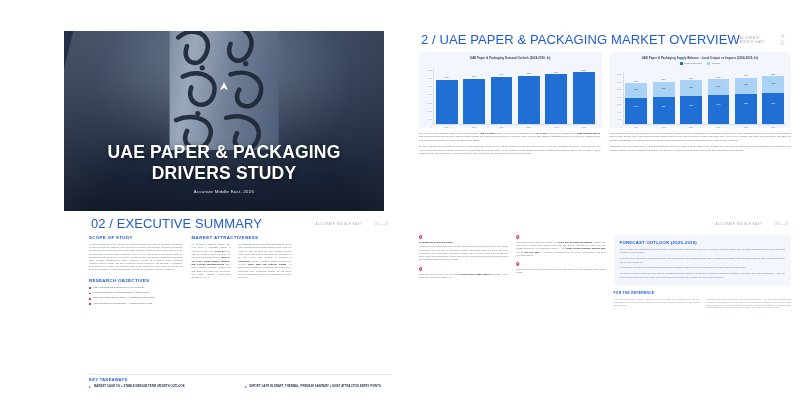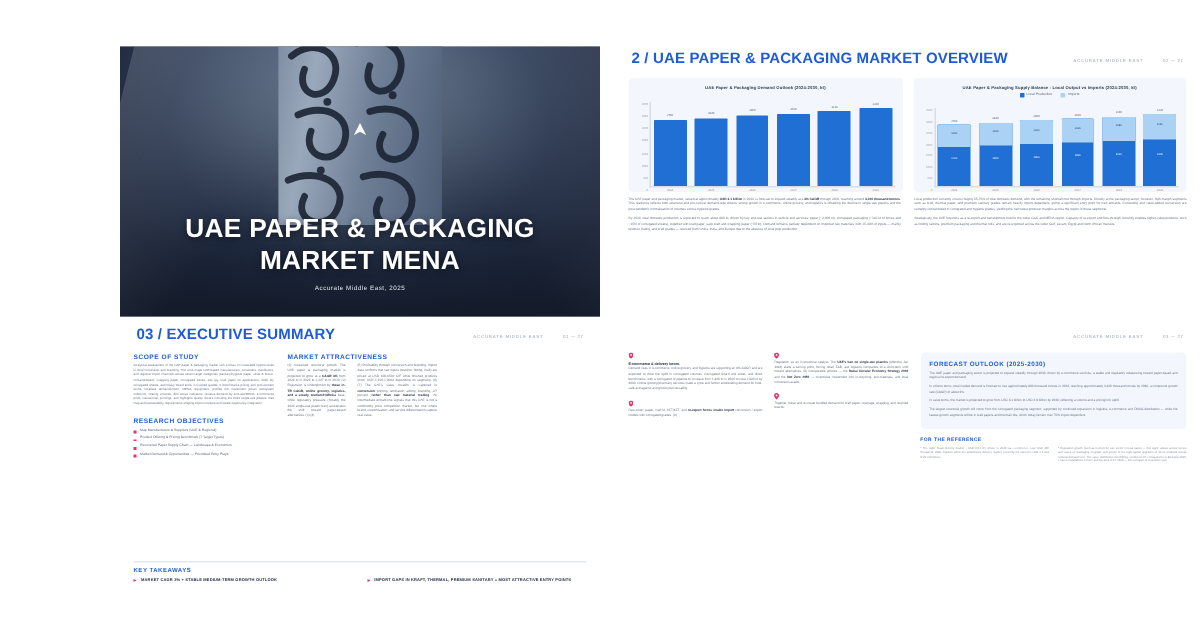--- a/index.html
+++ b/index.html
@@ -9,21 +9,21 @@
     font-family:"Liberation Sans", sans-serif;
     -webkit-font-smoothing:antialiased;
   }
   .deck { position:relative; width:800px; height:414px; background:#fff; }
 
   
   .slide { position:absolute; background:#fff; overflow:hidden; }
 
   
   #slide-cover {
-    left:80px; top:31px; width:320px; height:180px;
+    left:64px; top:31px; width:320px; height:180px;
     background:linear-gradient(150deg,#2a3a52 0%,#3d5070 35%,#24304a 100%);
   }
   .cover-photo{
     position:absolute; inset:0;
     background:
       linear-gradient(180deg, rgba(25,34,52,.10) 0%, rgba(22,30,48,.55) 62%, rgba(18,25,40,.92) 100%),
       radial-gradient(ellipse 55% 75% at 50% 30%, #8e9cb0 0%, #5c6d86 42%, #32425e 72%, #222d45 100%);
   }
   .cover-beam{
     position:absolute; top:0; bottom:0; width:42%;
@@ -56,21 +56,21 @@
     margin-top:6px; font-size:4.2px; letter-spacing:.35px;
     color:#e6ebf3; font-weight:400;
   }
 
   
   .sl-head{
     position:absolute; left:0; right:0; top:0; height:17px;
     display:flex; align-items:center; padding:0 11px;
   }
   .sl-num{
-    font-size:10px; font-weight:700; color:#1f5bd7; letter-spacing:.1px;
+    font-size:13px; font-weight:400; color:#1f5bd7; letter-spacing:.1px;
     white-space:nowrap;
   }
   .sl-meta{ margin-left:auto; display:flex; align-items:center; gap:13px; }
   .sl-brand{ font-size:2.9px; color:#9aa4b4; letter-spacing:.55px; }
   .sl-page{ font-size:2.9px; color:#9aa4b4; letter-spacing:.4px; }
 
   
   #slide-overview{ left:410px; top:31px; width:390px; height:180px; }
   .charts-band{
     position:absolute; left:9px; right:9px; top:21px; height:76px;
@@ -249,21 +249,21 @@
           </g>
         </svg>
       </div>
       <svg class="cover-logo" viewBox="0 0 24 24">
         <path d="M12 2 L21 20 L12 15 L3 20 Z" fill="#ffffff"></path>
       </svg>
     </div>
     <div class="cover-text">
       <div class="cover-title">
         <div>UAE PAPER &amp; PACKAGING</div>
-        <div>MARKET MENA</div>
+        <div>DRIVERS STUDY</div>
       </div>
       <div class="cover-sub">Accurate Middle East, 2025</div>
     </div>
   </div>
 
   <div class="slide" id="slide-overview">
     <div class="sl-head">
       <div class="sl-num">2 / UAE PAPER &amp; PACKAGING MARKET OVERVIEW</div>
       <div class="sl-meta">
         <span class="sl-brand">ACCURATE MIDDLE EAST</span>
@@ -435,21 +435,21 @@
       </div>
       <div class="ov-col">
         <p class="ptxt">Local production currently covers roughly 55-70% of total domestic demand, with the remaining shortfall met through imports. Directly at the packaging sector, however, high-margin segments such as kraft, thermal paper, and premium sanitary grades remain heavily import-dependent, giving a significant entry point for new entrants. Converting and value-added conversion are currently concentrated in corrugated and hygiene grades, yielding the narrowest producer margins across the region in these segments.</p>
         <p class="ptxt">Strategically, the UAE functions as a re-export and transhipment hub for the wider GCC and MENA region. Capacity of re-export and flow-through currently enables higher-value products, such as folding cartons, premium packaging and thermal rolls, and are re-exported across the wider Gulf, Levant, Egypt and North African markets.</p>
       </div>
     </div>
   </div>
 
   <div class="slide" id="slide-exec">
     <div class="sl-head">
-      <div class="sl-num">03 / EXECUTIVE SUMMARY</div>
+      <div class="sl-num">02 / EXECUTIVE SUMMARY</div>
       <div class="sl-meta">
         <span class="sl-brand">ACCURATE MIDDLE EAST</span>
         <span class="sl-page">01 — 27</span>
       </div>
     </div>
 
     <div class="exec-cols">
       <div class="exec-left">
         <div class="sec-h">SCOPE OF STUDY</div>
         <p class="ptxt" style="font-size:2.05px">Analytical assessment of the UAE paper &amp; packaging market with a focus on investable opportunities in local conversion and branding. The work maps UAE-based manufacturers, converters, distributors, and regional import channels across seven target categories (sanitary/hygiene paper, white &amp; brown, containerboard, wrapping paper, corrugated boxes, 100 gty, kraft paper for applications, 2020 dry corrugated sheets, and heavy board stock in finished grades. It benchmarks pricing and procurement terms, localises demand/import, MENA, equipment, profiles the investment power ecosystem collection, costing volumes, 820 active indicators, reviews demand by end-use/MENA, e-commerce profit, institutional, printings, and highlights quality drivers including the 2024 single-use plastics road map and sustainability requirements shaping export markets and resale opportunity integration.</p>

